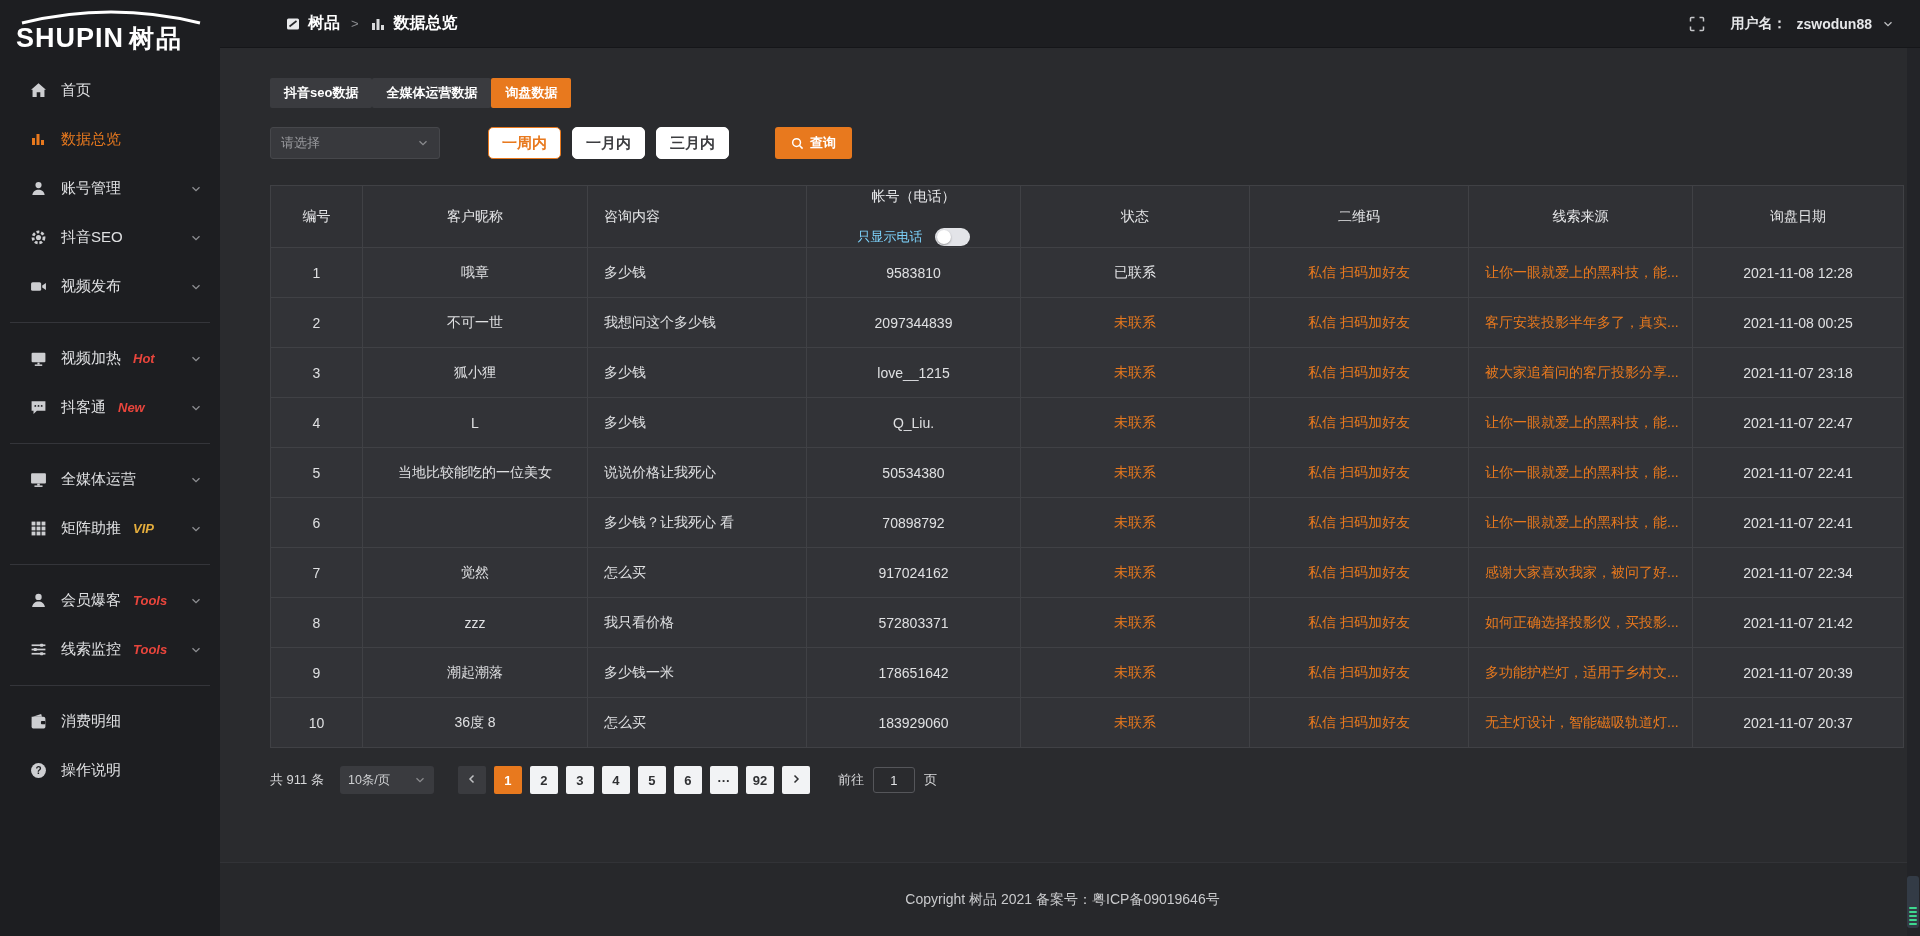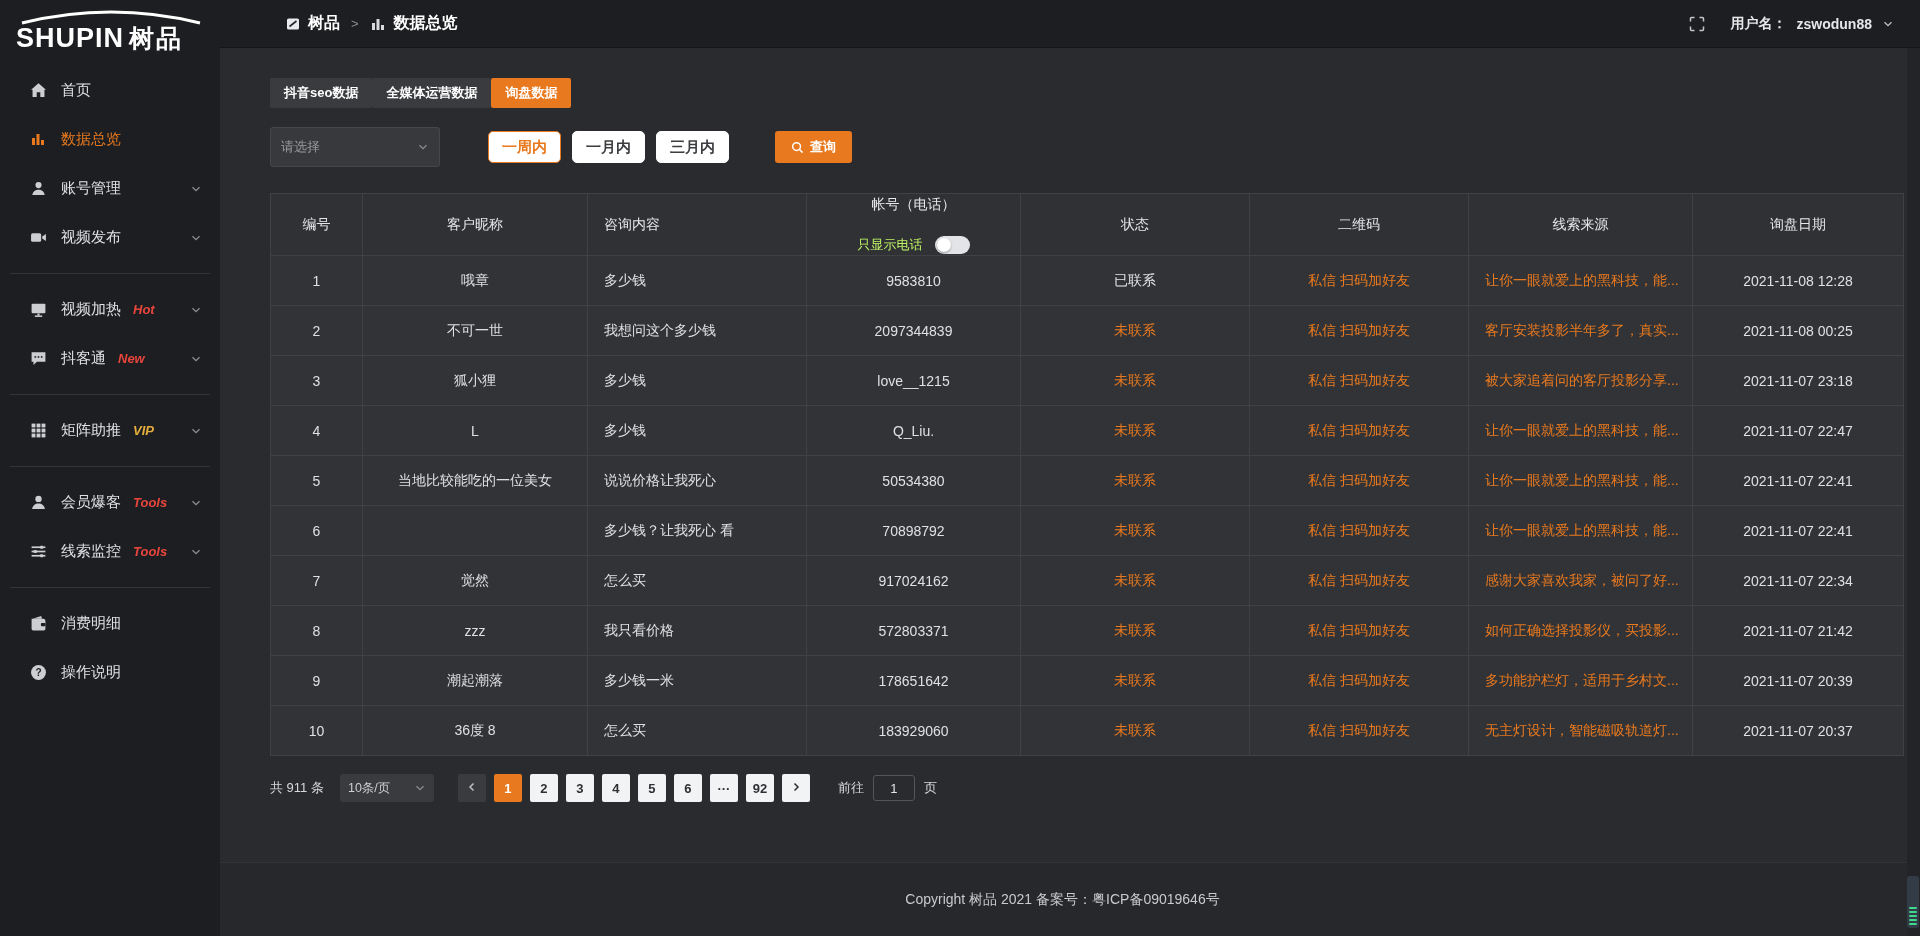--- a/index.html
+++ b/index.html
@@ -39,21 +39,21 @@
   .fullscreen { color:#c6c7ca; display:inline-flex; margin-right:16px; cursor:pointer; }
   .user-label, .user-name { font-size:14px; font-weight:bold; color:#e6e7e9; cursor:pointer; }
   .user-chevron { color:#bfc0c3; display:inline-flex; cursor:pointer; }
   
   .content { position:absolute; left:220px; top:48px; right:0; bottom:74px; padding:30px 17px 0 50px; }
   .tabs { display:flex; gap:0; }
   .tab { height:30px; padding:0 14px; background:#3a3b3f; color:#fff; font-size:13px; font-weight:bold; border:none; border-radius:2px;
     display:inline-flex; align-items:center; cursor:pointer; font-family:inherit; }
   .tab.active { background:var(--accent,#e8791e); }
   .filterbar { margin-top:19px; display:flex; align-items:center; }
-  .select { width:170px; height:40px; background:#38393d; border:1px solid #46474b; border-radius:3px; display:flex; align-items:center;
+  .select { width:170px; height:32px; background:#38393d; border:1px solid #46474b; border-radius:3px; display:flex; align-items:center;
     justify-content:space-between; padding:0 10px; color:#9a9b9f; font-size:13px; cursor:pointer; }
   .sel-chevron { color:#8a8b8e; display:inline-flex; }
   .ranges { display:flex; gap:11px; margin-left:48px; }
   .range-btn { height:32px; padding:0 13px; background:#fff; border:1.5px solid #fff; border-radius:5px; color:#3c3d40; font-size:15px;
     font-weight:bold; cursor:pointer; font-family:inherit; }
   .range-btn.active { border-color:var(--accent,#e8791e); color:var(--accent,#e8791e); }
   .query-btn { margin-left:46px; height:32px; padding:7px 16px; background:var(--accent,#e8791e); color:#fff; border:none; border-radius:3px;
     font-size:13px; font-weight:bold; display:inline-flex; align-items:center; gap:6px; cursor:pointer; font-family:inherit; }
   .q-icon { display:inline-flex; }
   
@@ -61,21 +61,21 @@
   .data th,.data td { border:1px solid #404145; background:var(--row-bg,#323337); height:50px; padding:0 6px; color:#dfe0e2; font-weight:normal; }
   .data thead th { height:62px; background:#303135; color:#e6e7e9; }
   .c-center { text-align:center; }
   .c-left { text-align:left; padding-left:16px !important; }
   .cw1{width:92px}.cw2{width:225px}.cw3{width:219px}.cw4{width:214px}.cw5{width:229px}.cw6{width:219px}.cw7{width:224px}.cw8{width:211px}
   .link { color:var(--accent,#e8791e); cursor:pointer; text-decoration:none; }
   .ellip { display:inline-block; max-width:200px; overflow:hidden; text-overflow:ellipsis; white-space:nowrap; vertical-align:middle; }
   .status.pending { color:var(--accent,#e8791e); }
   .status.contacted { color:#e6e7e9; }
   .th-acc-line { margin-bottom:22px; }
-  .toggle-row { display:flex; justify-content:center; gap:12px; font-size:13px; color:#bef264; }
+  .toggle-row { display:flex; justify-content:center; gap:12px; font-size:13px; color:#7dd3fc; }
   .switch { width:35px; height:18px; border-radius:9px; background:var(--toggle-off,#e3e4e8); position:relative; display:inline-block; cursor:pointer; flex:none; }
   .switch .knob { position:absolute; left:2px; top:2px; width:14px; height:14px; border-radius:50%; background:#fff; box-shadow:0 1px 2px rgba(0,0,0,.35); }
   
   .pagination { margin-top:18px; display:flex; align-items:center; font-size:13px; color:#d6d7d9; }
   .page-size { width:94px; height:28px; margin-left:16px; background:#3a3b3f; border-radius:3px; display:flex; align-items:center;
     justify-content:space-between; padding:0 8px; font-size:12.5px; color:#cfd0d2; cursor:pointer; }
   .pg-btn { min-width:28px; height:28px; border-radius:2px; border:none; font-size:13px; display:inline-flex; align-items:center;
     justify-content:center; cursor:pointer; font-family:inherit; font-weight:bold; }
   .pg-prev { background:#3a3b3f; color:#bfc0c3; margin-left:24px; }
   .pages { display:flex; gap:8px; margin-left:8px; }
@@ -139,20 +139,35 @@
         </span>
         <span class="s-label">账号管理</span>
 
         <span class="s-chevron">
           <svg viewBox="0 0 12 12" width="12" height="12">
             <path d="M2.5 4.2 6 7.7 9.5 4.2" fill="none" stroke="currentColor" stroke-width="1.3"></path>
           </svg>
         </span>
       </div>
 
+      <div class="side-item">
+        <span class="s-icon">
+          <svg viewBox="0 0 16 16" width="17" height="17">
+            <circle cx="8" cy="8" r="5.2" fill="none" stroke="currentColor" stroke-width="2.6" stroke-dasharray="2.7 1.7"></circle>
+            <circle cx="8" cy="8" r="2.4" fill="currentColor"></circle>
+          </svg>
+        </span>
+        <span class="s-label">抖音SEO</span>
+
+        <span class="s-chevron">
+          <svg viewBox="0 0 12 12" width="12" height="12">
+            <path d="M2.5 4.2 6 7.7 9.5 4.2" fill="none" stroke="currentColor" stroke-width="1.3"></path>
+          </svg>
+        </span>
+      </div>
 
       <div class="side-item divider-after">
         <span class="s-icon">
           <svg viewBox="0 0 16 16" width="17" height="17">
             <rect x="1" y="4" width="9.5" height="8" rx="1.5" fill="currentColor"></rect>
             <path fill="currentColor" d="M11.5 7 15 4.6v6.8L11.5 9z"></path>
           </svg>
         </span>
         <span class="s-label">视频发布</span>
 
@@ -193,20 +208,36 @@
         </span>
         <span class="s-label">抖客通</span>
         <span class="s-badge red">New</span>
         <span class="s-chevron">
           <svg viewBox="0 0 12 12" width="12" height="12">
             <path d="M2.5 4.2 6 7.7 9.5 4.2" fill="none" stroke="currentColor" stroke-width="1.3"></path>
           </svg>
         </span>
       </div>
 
+      <div class="side-item">
+        <span class="s-icon">
+          <svg viewBox="0 0 16 16" width="17" height="17">
+            <rect x="1" y="2.2" width="14" height="9.6" rx="1" fill="currentColor"></rect>
+            <rect x="6.8" y="11.8" width="2.4" height="2" fill="currentColor"></rect>
+            <rect x="4.2" y="13.6" width="7.6" height="1.4" fill="currentColor"></rect>
+          </svg>
+        </span>
+        <span class="s-label">全媒体运营</span>
+
+        <span class="s-chevron">
+          <svg viewBox="0 0 12 12" width="12" height="12">
+            <path d="M2.5 4.2 6 7.7 9.5 4.2" fill="none" stroke="currentColor" stroke-width="1.3"></path>
+          </svg>
+        </span>
+      </div>
 
       <div class="side-item divider-after">
         <span class="s-icon">
           <svg viewBox="0 0 16 16" width="17" height="17" fill="currentColor">
             <rect x="1.5" y="1.5" width="3.6" height="3.6"></rect>
             <rect x="6.2" y="1.5" width="3.6" height="3.6"></rect>
             <rect x="10.9" y="1.5" width="3.6" height="3.6"></rect>
             <rect x="1.5" y="6.2" width="3.6" height="3.6"></rect>
             <rect x="6.2" y="6.2" width="3.6" height="3.6"></rect>
             <rect x="10.9" y="6.2" width="3.6" height="3.6"></rect>

